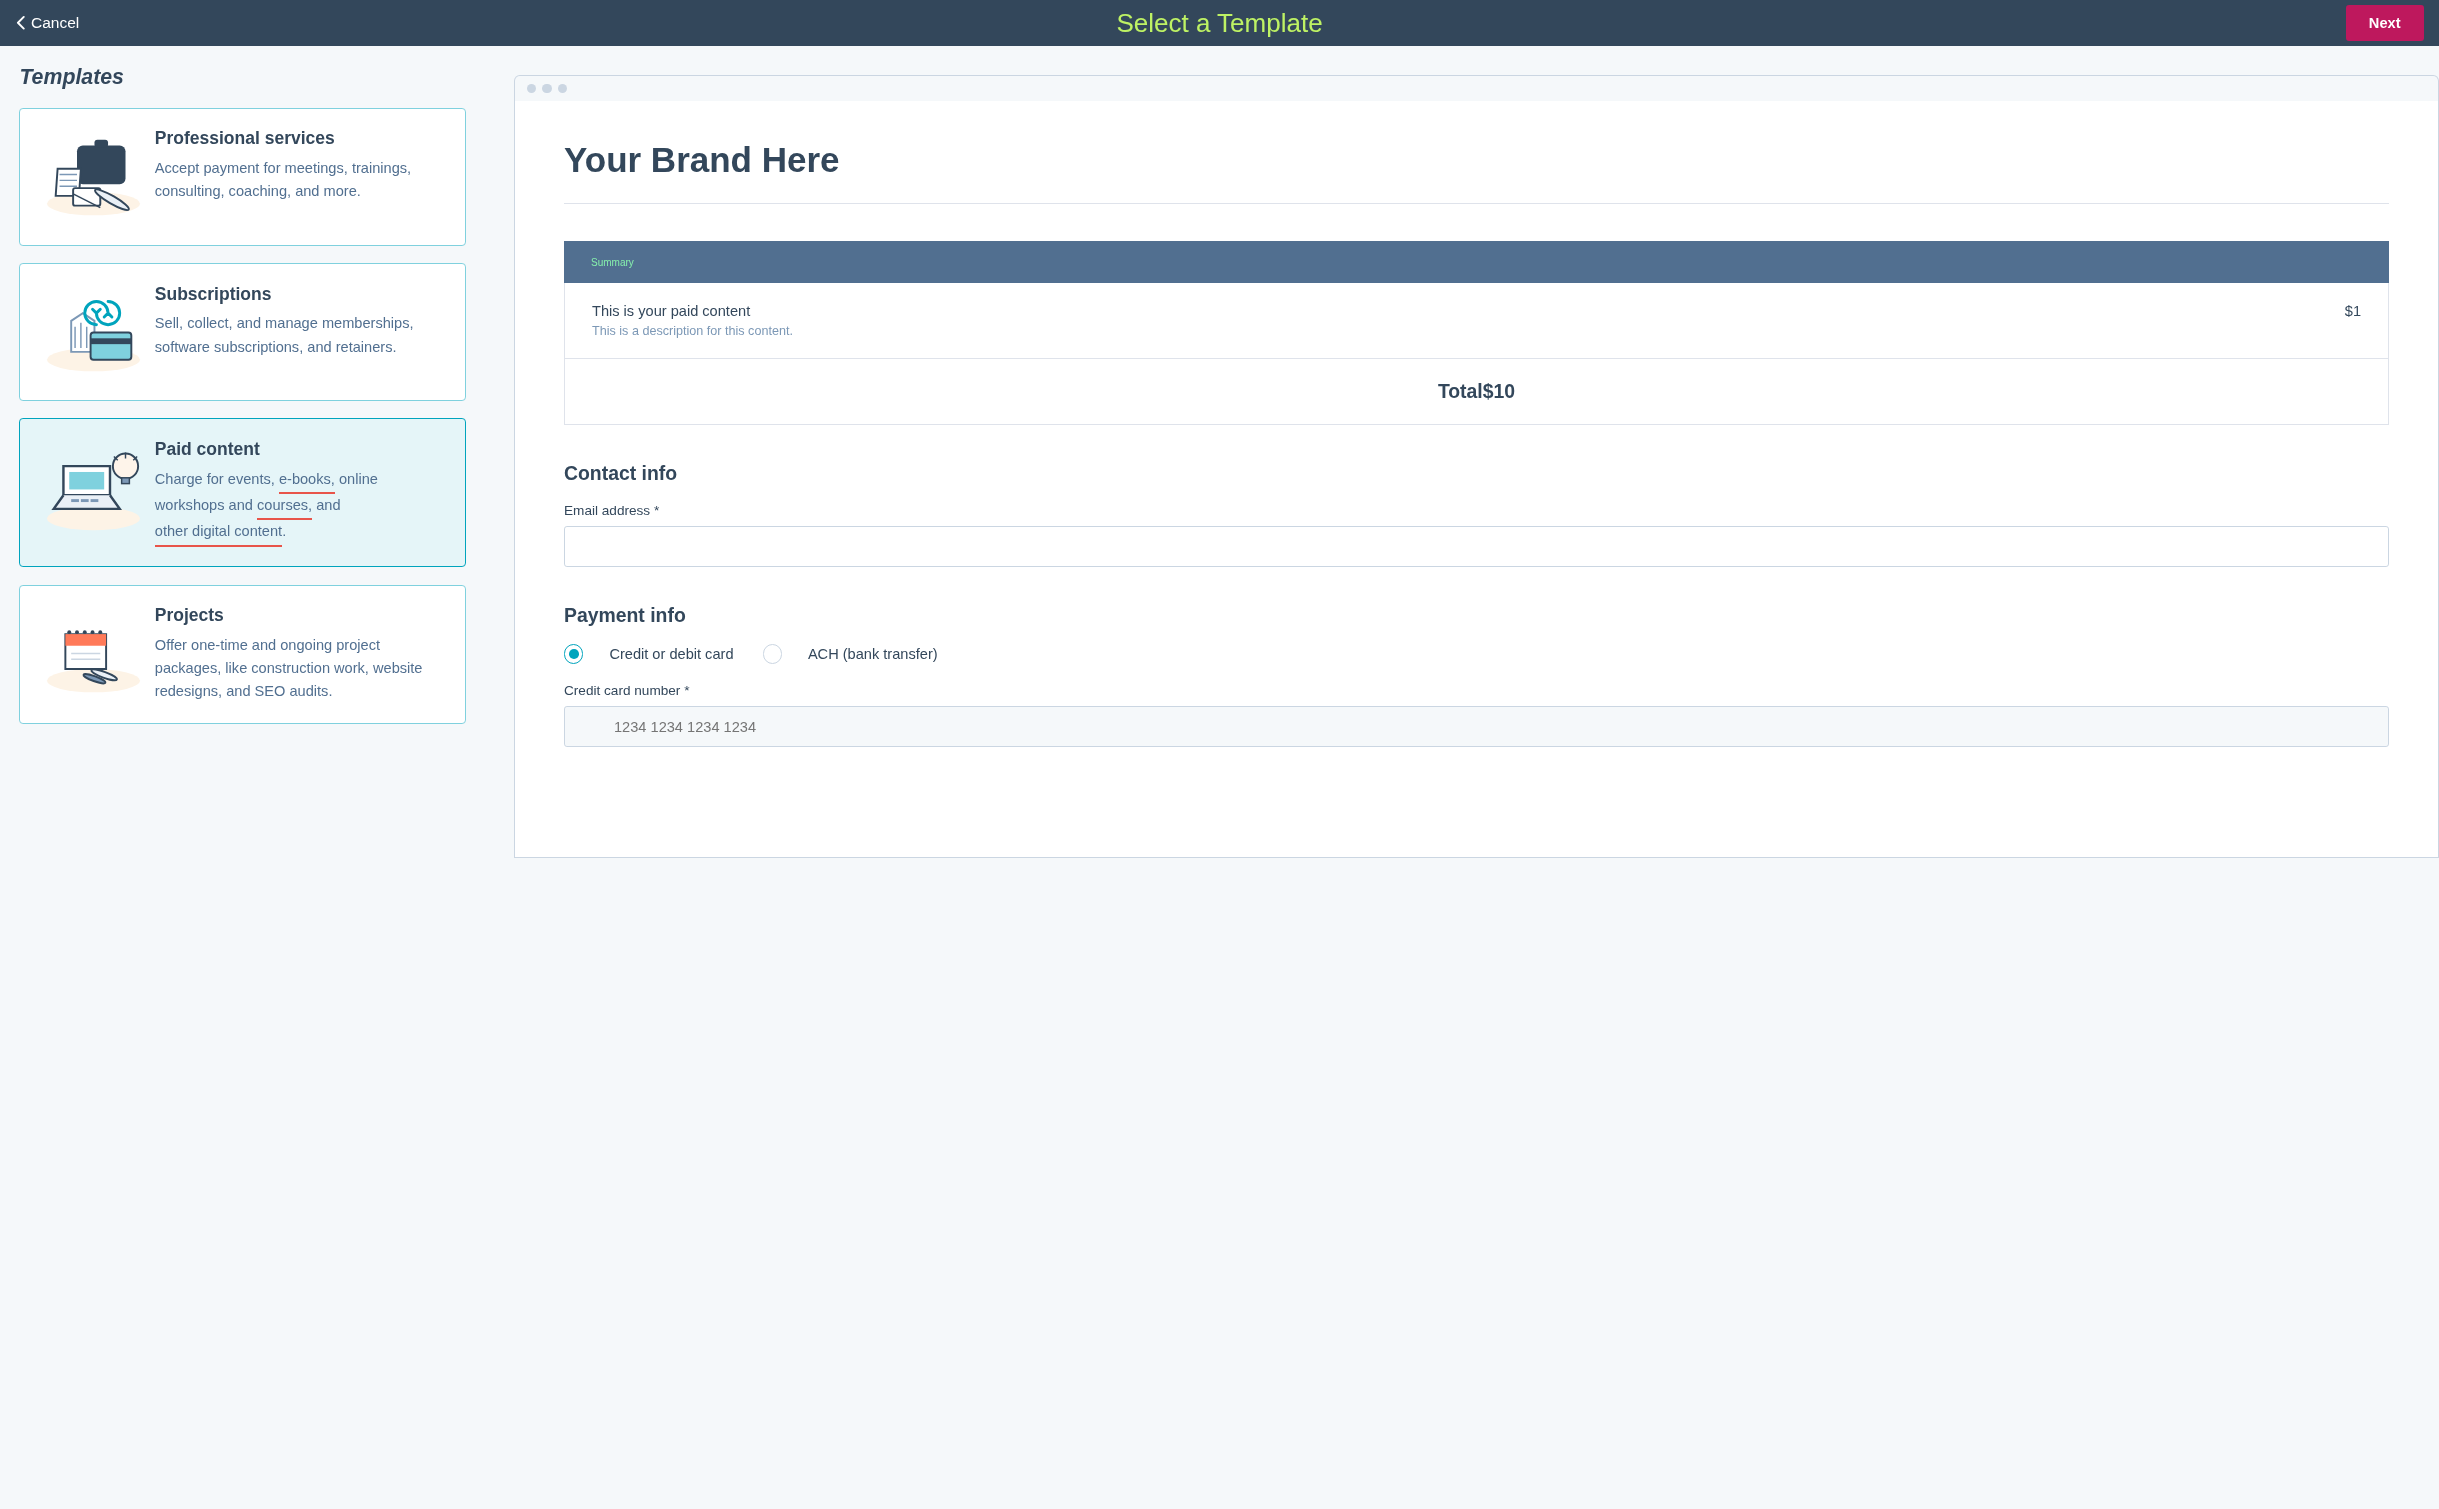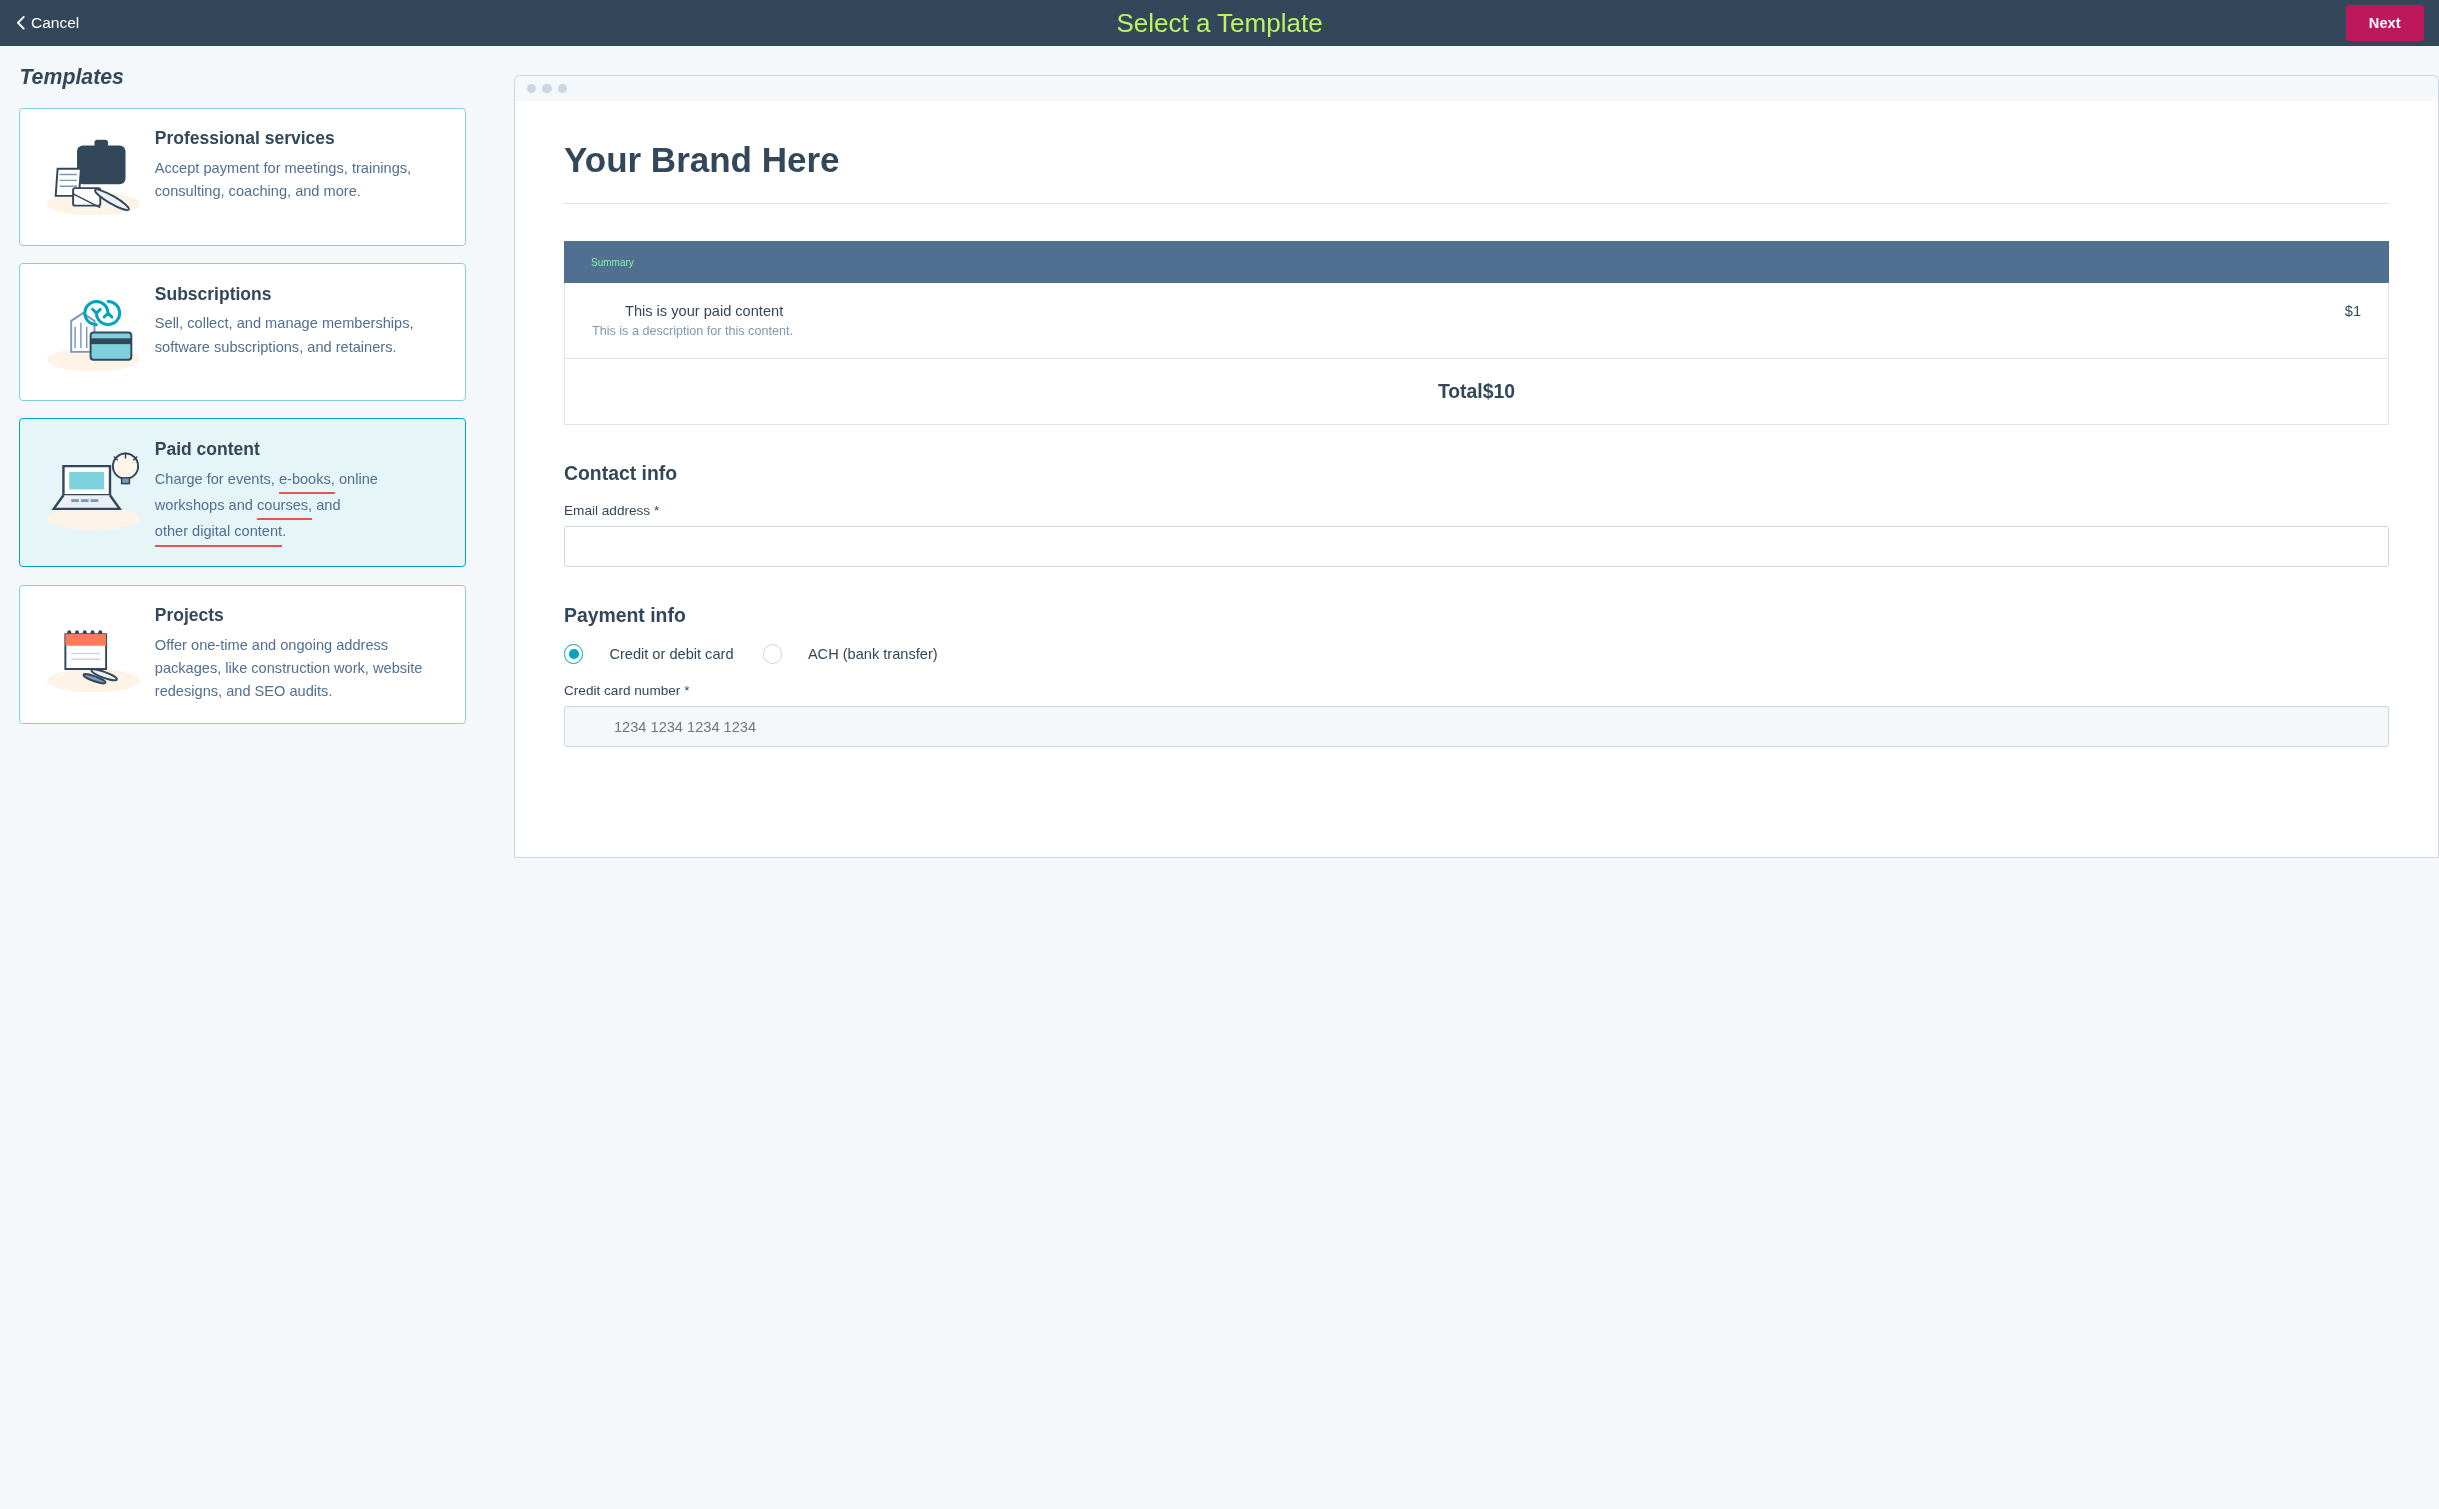--- a/index.html
+++ b/index.html
@@ -25,21 +25,21 @@
     .preview { flex: 1; padding: 29px 0 0 29px; overflow: hidden; }
     .browser-chrome { background: #f5f8fa; border: 1px solid #cbd6e2; border-bottom: none; border-radius: 5.8px 5.8px 0 0; padding: 7.8px 11.6px; display: flex; gap: 5.8px; }
     .browser-dot { width: 9.7px; height: 9.7px; border-radius: 50%; background: #cbd6e2; }
     .preview-content { background: #fff; border: 1px solid #cbd6e2; border-top: none; padding: 39px 49px; min-height: 757px; }
     .brand-title { color: #33475b; font-size: 35px; font-weight: 700; padding-bottom: 23px; margin-bottom: 37px; border-bottom: 1px solid #dfe3eb; }
     
     .summary-header { background: #516f90; color: #86efac; padding: 15.5px 27px; font-size: 10px; font-weight: 500; }
     .summary-body { border: 1px solid #dfe3eb; border-top: none; }
     .summary-item { padding: 19.4px 27px; display: flex; justify-content: space-between; align-items: flex-start; border-bottom: 1px solid #dfe3eb; }
     .summary-item-text { }
-    .summary-item-title { color: #33475b; font-size: 14.6px; font-weight: 500; margin-bottom: 5.8px; margin-left: 33px; }
+    .summary-item-title { color: #33475b; font-size: 14.6px; font-weight: 500; margin-bottom: 5.8px; }
     .summary-item-desc { color: #7c98b6; font-size: 12.6px; }
     .summary-item-price { color: #33475b; font-size: 14.6px; }
     .summary-total { padding: 21.3px 27px; display: flex; justify-content: center; font-size: 19.4px; font-weight: 700; color: #33475b; }
     
     .section-title { color: #33475b; font-size: 19.4px; font-weight: 700; margin-top: 37px; margin-bottom: 17.5px; }
     .field-label { color: #33475b; font-size: 13.6px; margin-bottom: 7.8px; display: block; }
     .text-input { width: 100%; padding: 11.6px; border: 1px solid #cbd6e2; border-radius: 2.9px; font-size: 14.6px; }
     
     .radio-row { display: flex; gap: 29px; margin-bottom: 19.4px; }
     .radio-item { display: flex; align-items: center; gap: 26px; cursor: pointer; }
@@ -144,21 +144,21 @@
             <circle cx="46" cy="28" r="2" fill="#33475b"></circle>
             <circle cx="54" cy="28" r="2" fill="#33475b"></circle>
             <circle cx="62" cy="28" r="2" fill="#33475b"></circle>
             <path d="M32 50 L62 50 M32 56 L62 56" stroke="#cbd6e2" stroke-width="1.5"></path>
             <ellipse cx="66" cy="72" rx="3" ry="14" transform="rotate(-70 66 72)" fill="#eaf0f6" stroke="#33475b" stroke-width="2"></ellipse>
             <ellipse cx="56" cy="76" rx="2.5" ry="12" transform="rotate(-70 56 76)" fill="#7c98b6" stroke="#33475b" stroke-width="2"></ellipse>
           </svg>
       </div>
       <div class="template-content">
         <div class="template-title">Projects</div>
-        <div class="template-desc">Offer one-time and ongoing address packages, like construction work, website redesigns, and SEO audits.</div>
+        <div class="template-desc">Offer one-time and ongoing project packages, like construction work, website redesigns, and SEO audits.</div>
       </div>
     </div>
 
   </div>
 
   <div class="preview">
     <div class="browser-chrome">
       <div class="browser-dot"></div>
       <div class="browser-dot"></div>
       <div class="browser-dot"></div>

